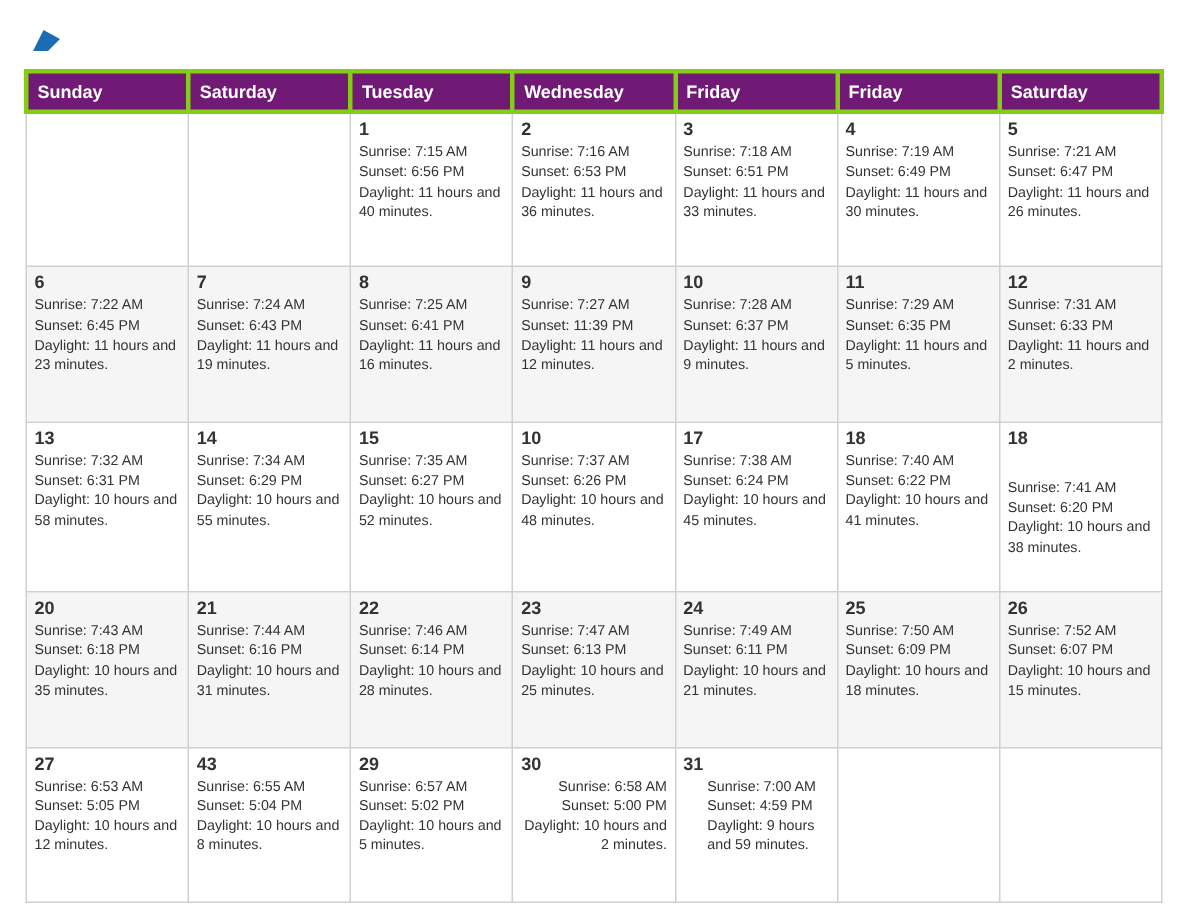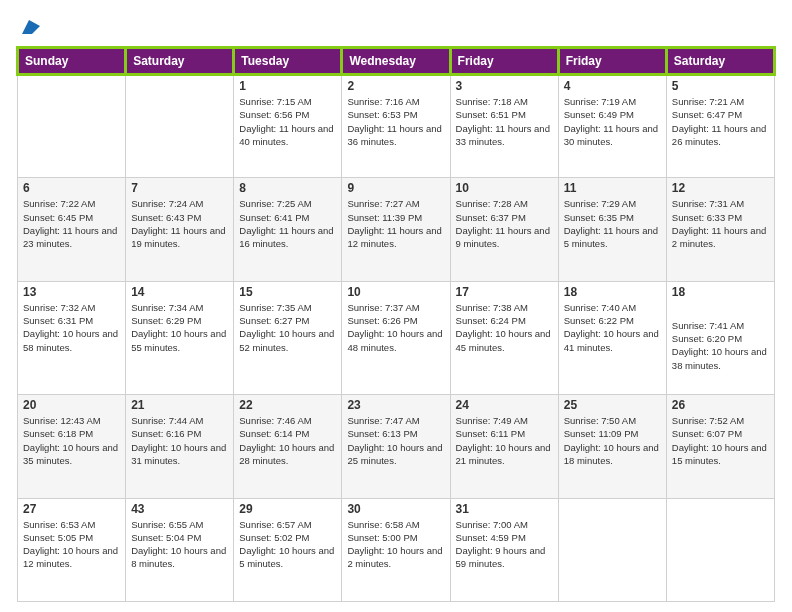--- a/index.html
+++ b/index.html
@@ -257,21 +257,21 @@
           <td>
             <span class="day-num">18</span>
             <div class="day-info" style="white-space: pre-line; margin-top: 20px;">Sunrise: 7:41 AM
 Sunset: 6:20 PM
 Daylight: 10 hours and 38 minutes.</div>
           </td>
         </tr>
         <tr>
           <td>
             <span class="day-num">20</span>
-            <div class="day-info" style="white-space: pre-line;">Sunrise: 12:43 AM
+            <div class="day-info" style="white-space: pre-line;">Sunrise: 7:43 AM
 Sunset: 6:18 PM
 Daylight: 10 hours and 35 minutes.</div>
           </td>
           <td>
             <span class="day-num">21</span>
             <div class="day-info" style="white-space: pre-line;">Sunrise: 7:44 AM
 Sunset: 6:16 PM
 Daylight: 10 hours and 31 minutes.</div>
           </td>
           <td>
@@ -288,21 +288,21 @@
           </td>
           <td>
             <span class="day-num">24</span>
             <div class="day-info" style="white-space: pre-line;">Sunrise: 7:49 AM
 Sunset: 6:11 PM
 Daylight: 10 hours and 21 minutes.</div>
           </td>
           <td>
             <span class="day-num">25</span>
             <div class="day-info" style="white-space: pre-line;">Sunrise: 7:50 AM
-Sunset: 11:09 PM
+Sunset: 6:09 PM
 Daylight: 10 hours and 18 minutes.</div>
           </td>
           <td>
             <span class="day-num">26</span>
             <div class="day-info" style="white-space: pre-line;">Sunrise: 7:52 AM
 Sunset: 6:07 PM
 Daylight: 10 hours and 15 minutes.</div>
           </td>
         </tr>
         <tr>
@@ -319,27 +319,27 @@
 Daylight: 10 hours and 8 minutes.</div>
           </td>
           <td>
             <span class="day-num">29</span>
             <div class="day-info" style="white-space: pre-line;">Sunrise: 6:57 AM
 Sunset: 5:02 PM
 Daylight: 10 hours and 5 minutes.</div>
           </td>
           <td>
             <span class="day-num">30</span>
-            <div class="day-info" style="white-space: pre-line;">Sunrise: 6:58 AM
+            <div class="day-info" style="white-space: pre-line; text-align: right;">Sunrise: 6:58 AM
 Sunset: 5:00 PM
 Daylight: 10 hours and 2 minutes.</div>
           </td>
           <td>
             <span class="day-num">31</span>
-            <div class="day-info" style="white-space: pre-line;">Sunrise: 7:00 AM
+            <div class="day-info" style="white-space: pre-line; margin-left: 16px;">Sunrise: 7:00 AM
 Sunset: 4:59 PM
 Daylight: 9 hours and 59 minutes.</div>
           </td>
           <td class="empty-cell"></td>
           <td class="empty-cell"></td>
         </tr>
       </tbody>
   </table>
 </div>
 

